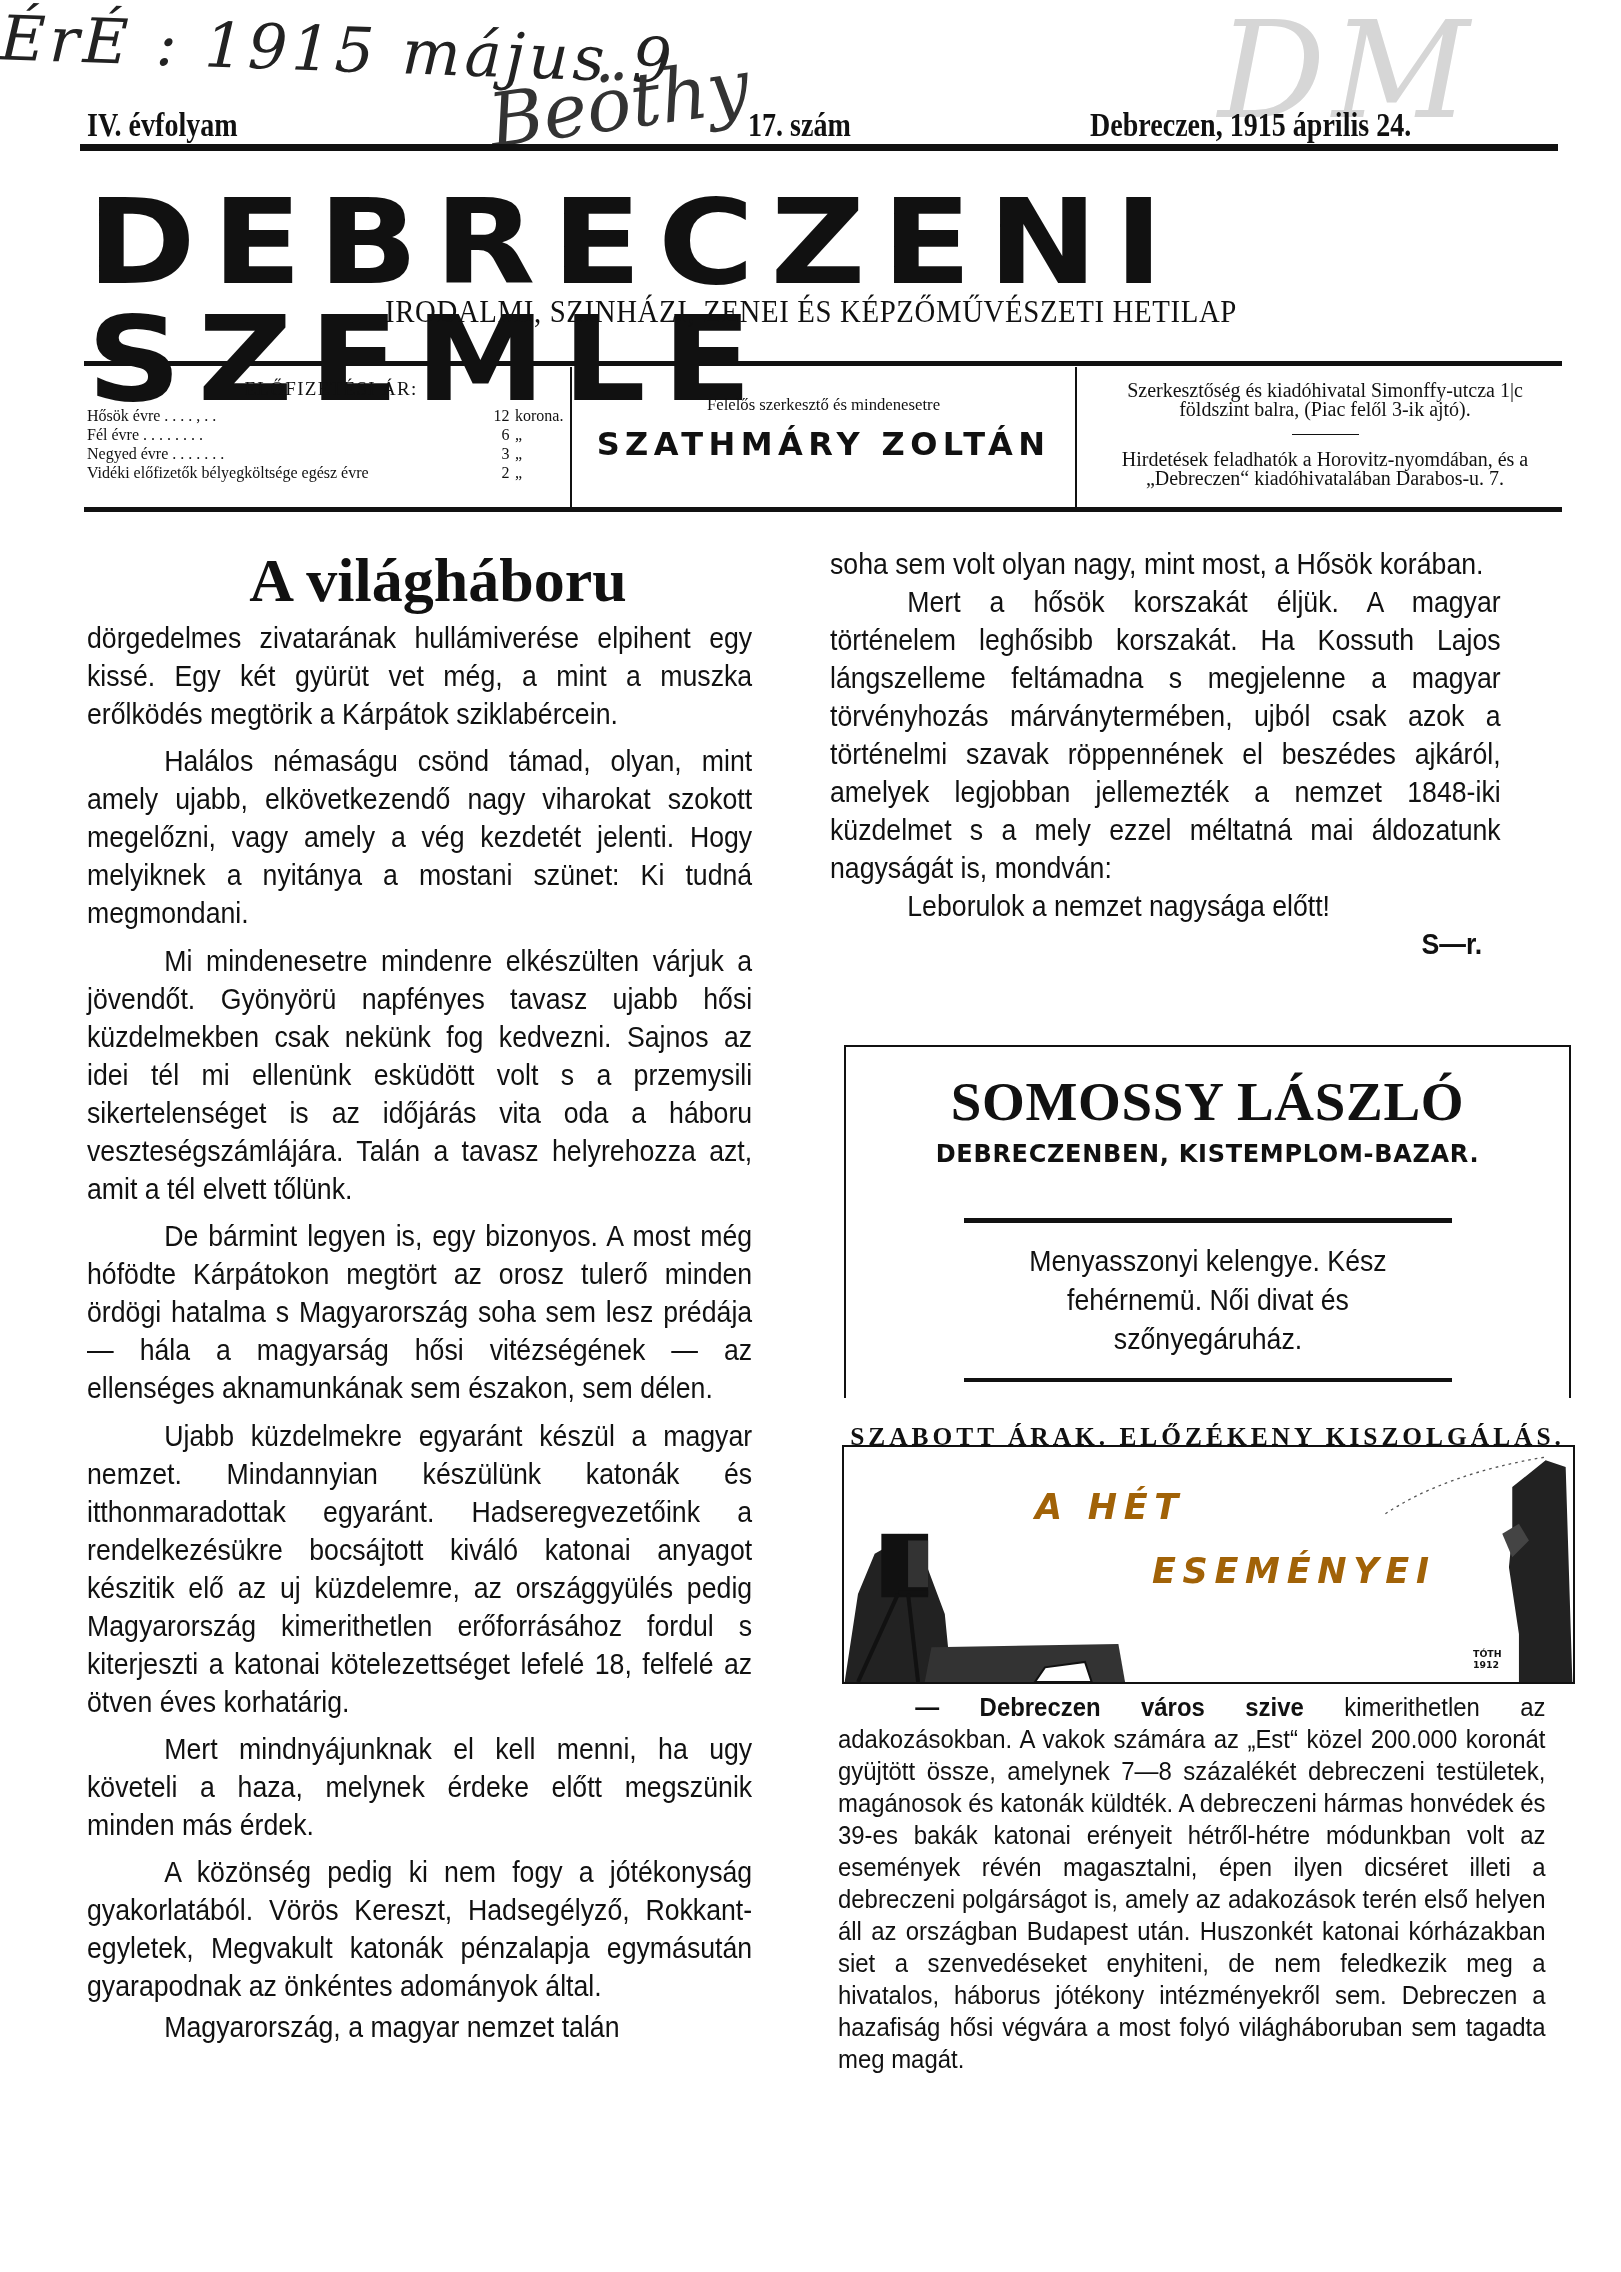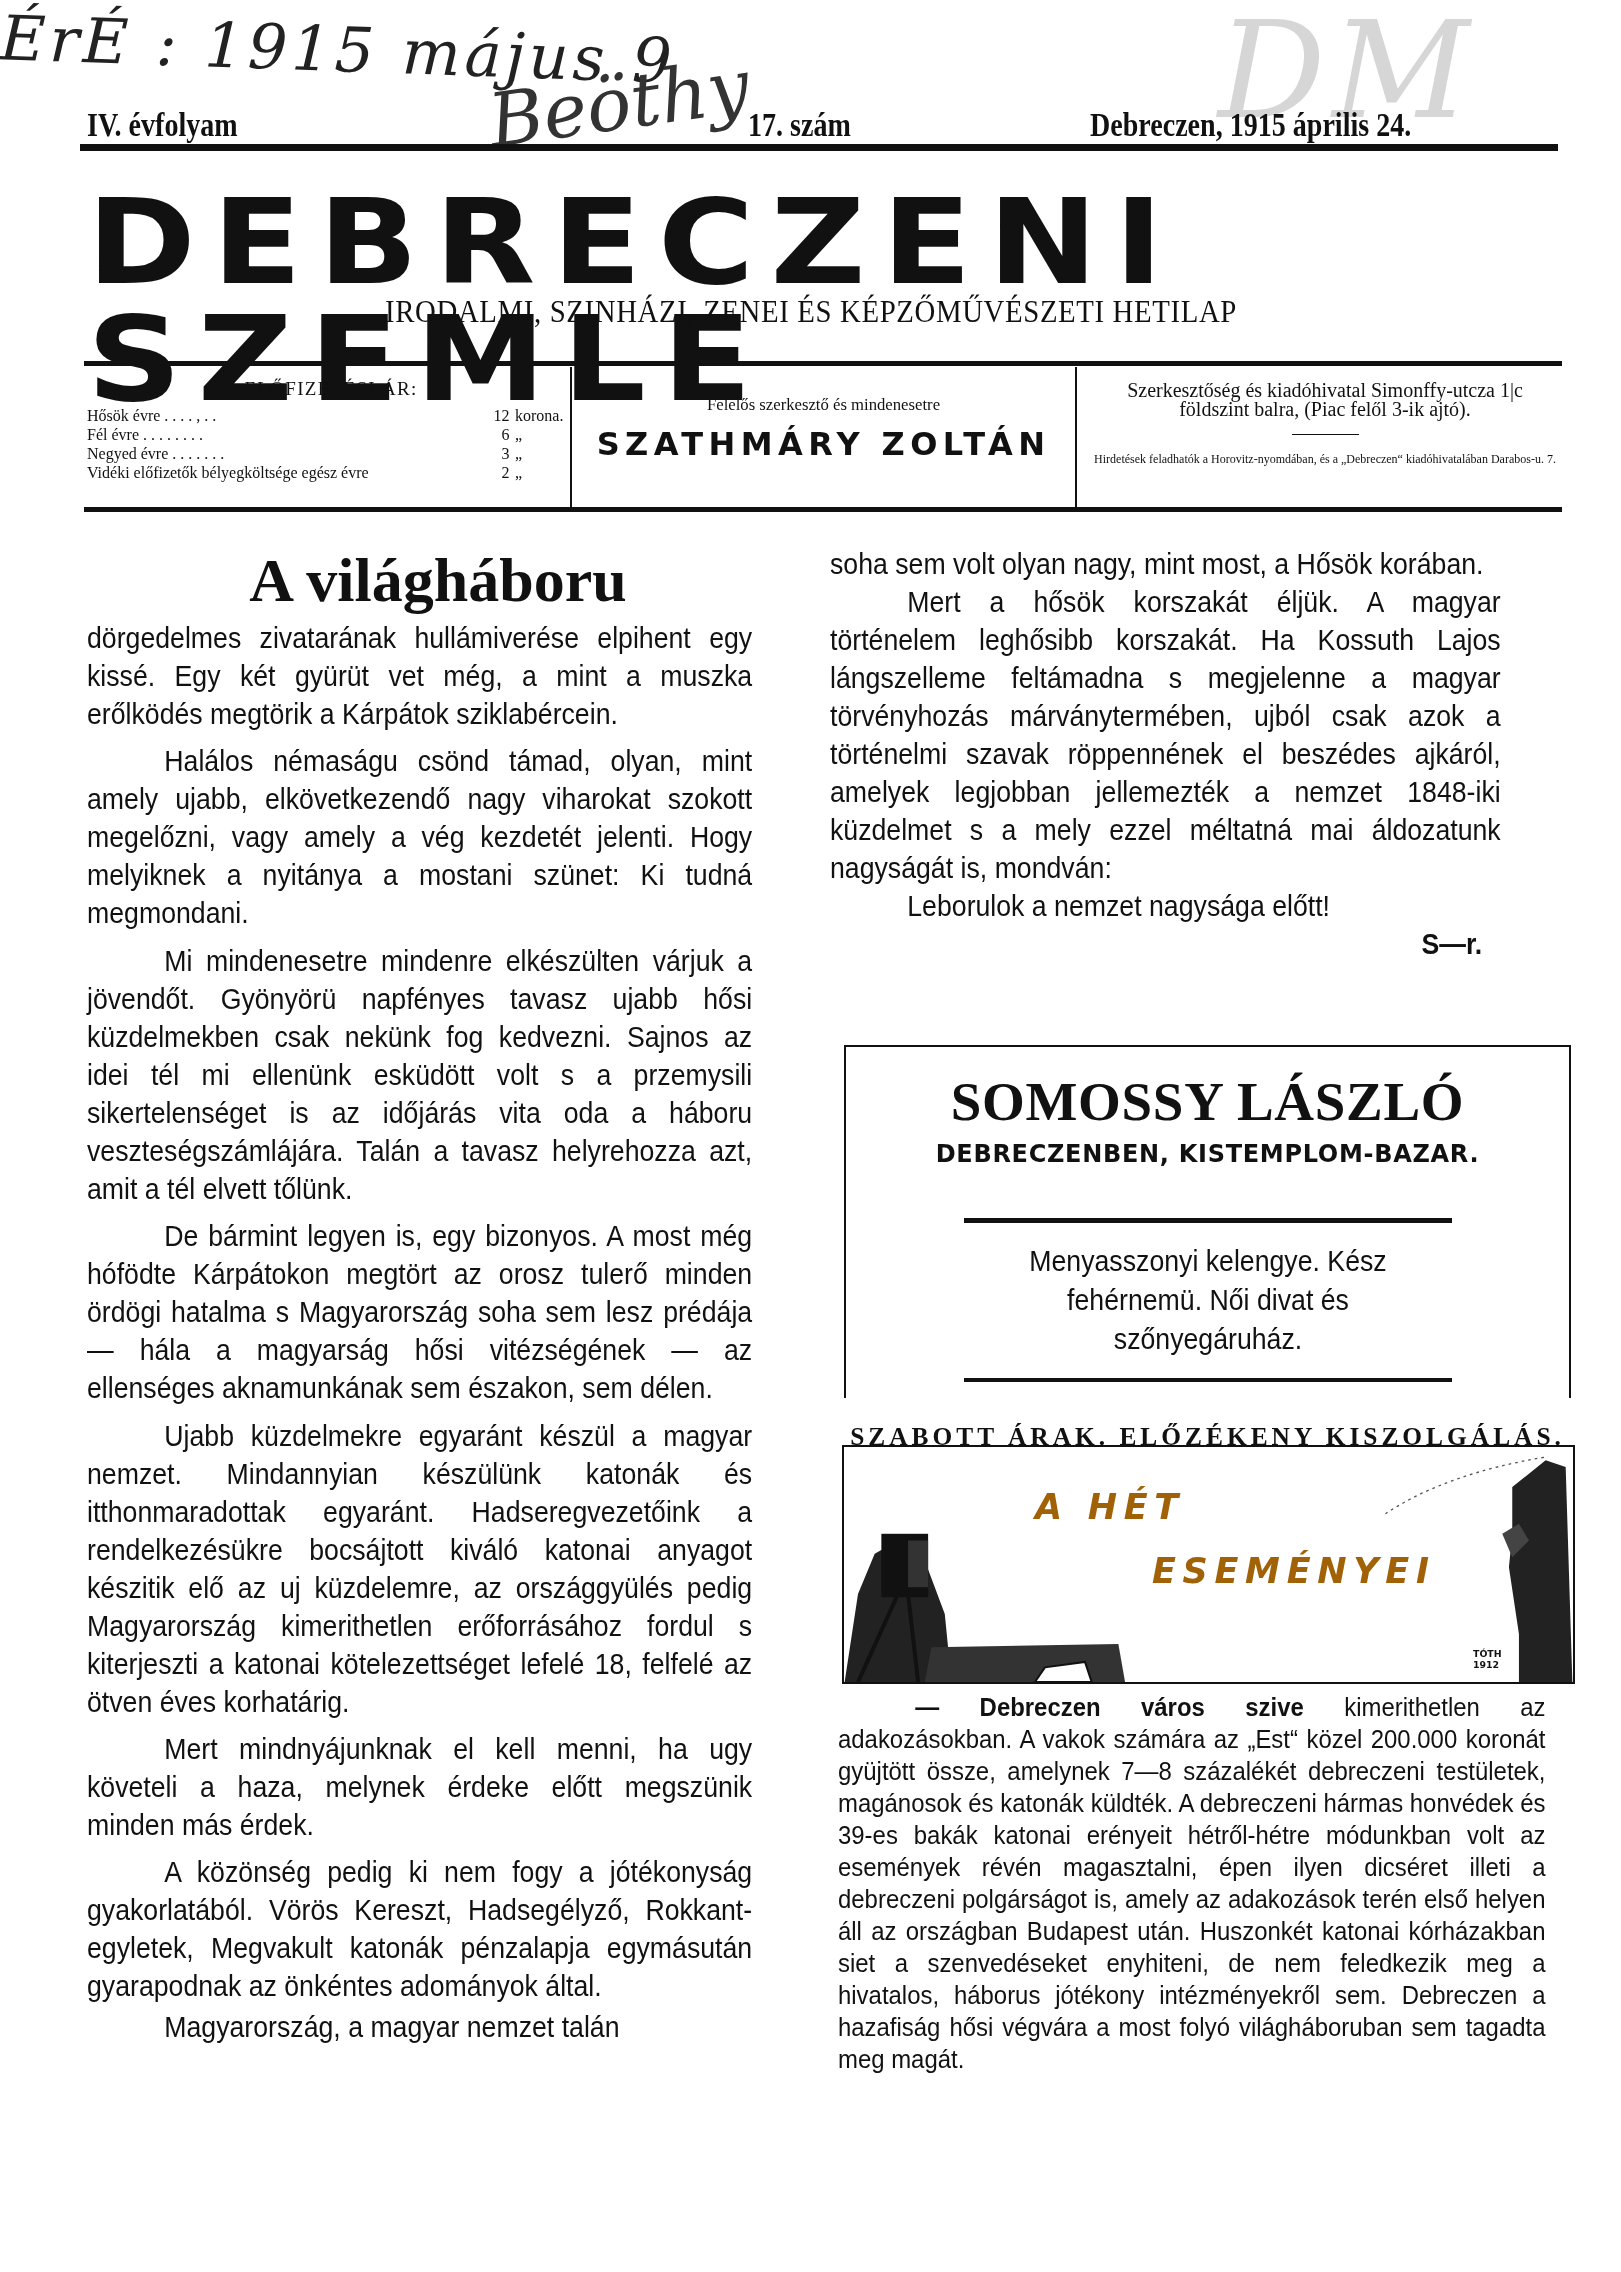--- a/index.html
+++ b/index.html
@@ -98,21 +98,21 @@
 </div>
 
 <div class="abs box" style="left:570px; top:367px; width:503px; height:140px;">
   <div class="small" style="text-align:center; margin-top:28px; font-size:16.7px;">Felelős szerkesztő és mindenesetre</div>
   <div style="text-align:center; font-family:'DejaVu Sans', sans-serif; font-weight:bold; font-size:32px; letter-spacing:5.4px; margin-top:10.7px;">SZATHMÁRY ZOLTÁN</div>
 </div>
 
 <div class="abs" style="left:1094px; top:381px; width:462px;">
   <div class="small" style="text-align:center; font-size:20px;">Szerkesztőség és kiadóhivatal Simonffy-utcza 1|c földszint balra, (Piac felől 3-ik ajtó).</div>
   <div style="width:67px; height:1.3px; background:#111; margin:14.7px auto;"></div>
-  <div class="small" style="text-align:center; font-size:12px;">Hirdetések feladhatók a Horovitz-nyomdában, és a „Debreczen“ kiadóhivatalában Darabos-u. 7.</div>
+  <div class="small" style="text-align:center; font-size:20px;">Hirdetések feladhatók a Horovitz-nyomdában, és a „Debreczen“ kiadóhivatalában Darabos-u. 7.</div>
 </div>
 
 <div class="abs headline" style="left:87px; top:545px; width:702px;">A világháboru</div>
 
 <div class="abs col-text" style="left:87px; top:619px; width:723px;">
   <p>dörgedelmes zivatarának hullámiverése elpihent egy kissé. Egy két gyürüt vet még, a mint a muszka erőlködés megtörik a Kárpátok sziklabércein.</p>
   <p class="indent" style="margin-top:9.4px;">Halálos némaságu csönd támad, olyan, mint amely ujabb, elkövetkezendő nagy viharokat szokott megelőzni, vagy amely a vég kezdetét jelenti. Hogy melyiknek a nyitánya a mostani szünet: Ki tudná megmondani.</p>
   <p class="indent" style="margin-top:9.4px;">Mi mindenesetre mindenre elkészülten várjuk a jövendőt. Gyönyörü napfényes tavasz ujabb hősi küzdelmekben csak nekünk fog kedvezni. Sajnos az idei tél mi ellenünk esküdött volt s a przemysili sikertelenséget is az időjárás vita oda a háboru veszteségszámlájára. Talán a tavasz helyrehozza azt, amit a tél elvett tőlünk.</p>
   <p class="indent" style="margin-top:9.4px;">De bármint legyen is, egy bizonyos. A most még hófödte Kárpátokon megtört az orosz tulerő minden ördögi hatalma s Magyarország soha sem lesz prédája — hála a magyarság hősi vitézségének — az ellenséges aknamunkának sem északon, sem délen.</p>
   <p class="indent" style="margin-top:9.4px;">Ujabb küzdelmekre egyaránt készül a magyar nemzet. Mindannyian készülünk katonák és itthonmaradottak egyaránt. Hadseregvezetőink a rendelkezésükre bocsájtott kiváló katonai anyagot készitik elő az uj küzdelemre, az országgyülés pedig Magyarország kimerithetlen erőforrásához fordul s kiterjeszti a katonai kötelezettséget lefelé 18, felfelé az ötven éves korhatárig.</p>

